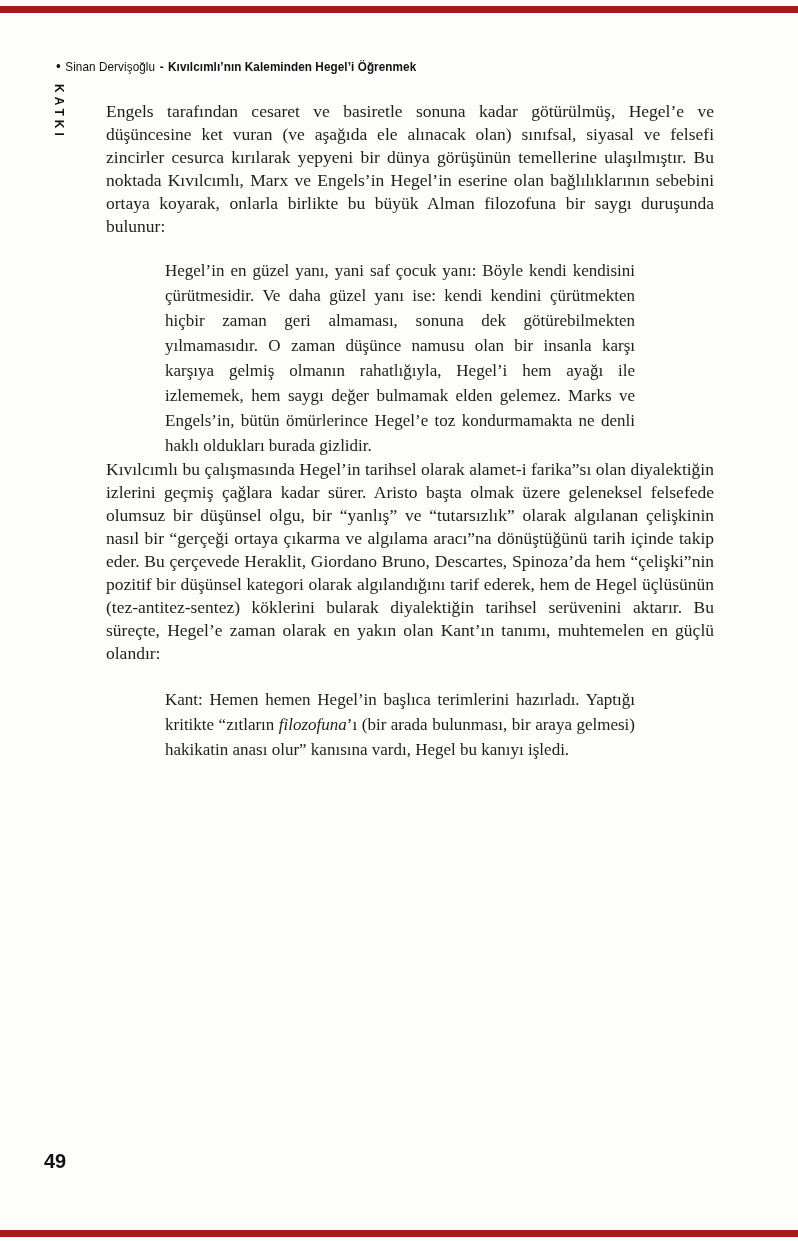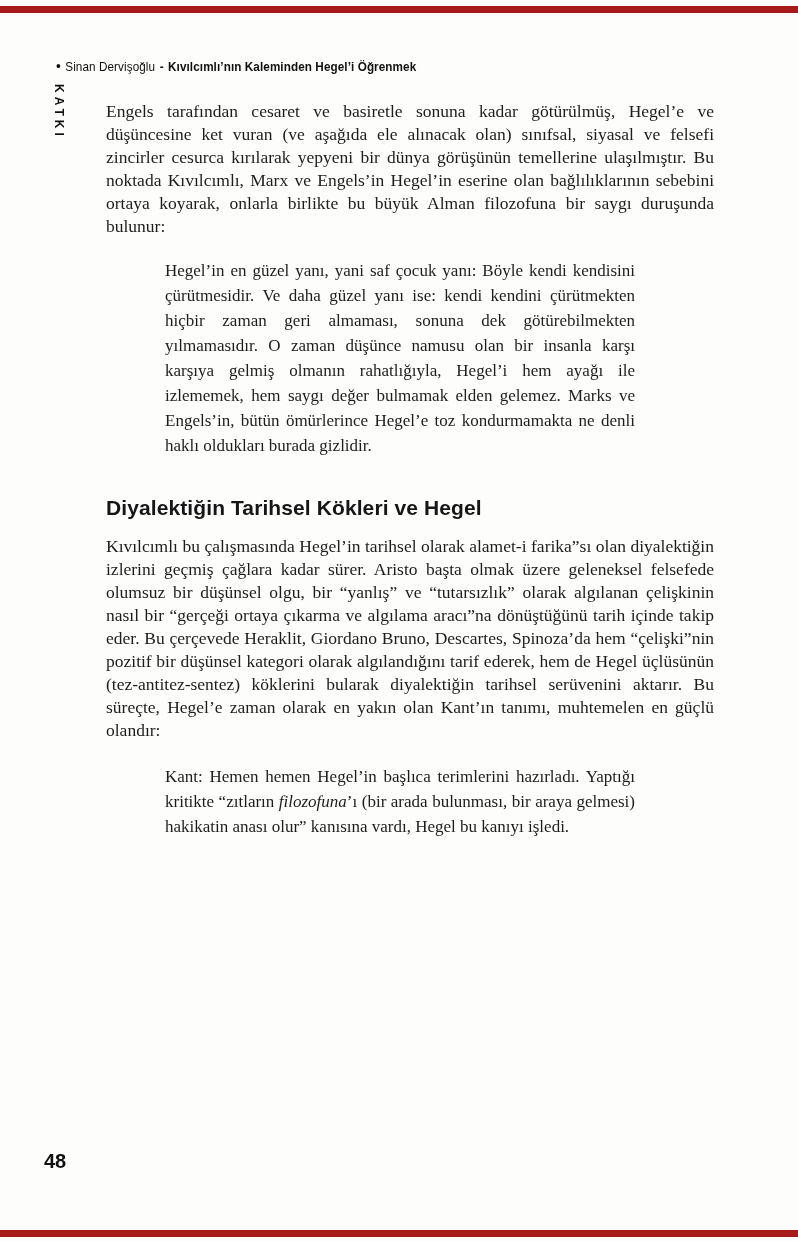--- a/index.html
+++ b/index.html
@@ -79,24 +79,23 @@
     <span class="htitle">Kıvılcımlı’nın Kaleminden Hegel’i Öğrenmek</span>
   </div>
 
   <div class="side-label">KATKI</div>
 
   <main class="content">
     <p class="body-p">Engels tarafından cesaret ve basiretle sonuna kadar götürülmüş, Hegel’e ve düşüncesine ket vuran (ve aşağıda ele alınacak olan) sınıfsal, siyasal ve felsefi zincirler cesurca kırılarak yepyeni bir dünya görüşünün temellerine ulaşılmıştır. Bu noktada Kıvılcımlı, Marx ve Engels’in Hegel’in eserine olan bağlılıklarının sebebini ortaya koyarak, onlarla birlikte bu büyük Alman filozofuna bir saygı duruşunda bulunur:</p>
 
     <blockquote class="quote">Hegel’in en güzel yanı, yani saf çocuk yanı: Böyle kendi kendisini çürütmesidir. Ve daha güzel yanı ise: kendi kendini çürütmekten hiçbir zaman geri almaması, sonuna dek götürebilmekten yılmamasıdır. O zaman düşünce namusu olan bir insanla karşı karşıya gelmiş olmanın rahatlığıyla, Hegel’i hem ayağı ile izlememek, hem saygı değer bulmamak elden gelemez. Marks ve Engels’in, bütün ömürlerince Hegel’e toz kondurmamakta ne denli haklı oldukları burada gizlidir.</blockquote>
 
-    <h2 class="section-heading">Diyalektiğin Tarihsel Kökleri ve Hegel</h2>
 
     <p class="body-p">Kıvılcımlı bu çalışmasında Hegel’in tarihsel olarak alamet-i farika”sı olan diyalektiğin izlerini geçmiş çağlara kadar sürer. Aristo başta olmak üzere geleneksel felsefede olumsuz bir düşünsel olgu, bir “yanlış” ve “tutarsızlık” olarak algılanan çelişkinin nasıl bir “gerçeği ortaya çıkarma ve algılama aracı”na dönüştüğünü tarih içinde takip eder. Bu çerçevede Heraklit, Giordano Bruno, Descartes, Spinoza’da hem “çelişki”nin pozitif bir düşünsel kategori olarak algılandığını tarif ederek, hem de Hegel üçlüsünün (tez-antitez-sentez) köklerini bularak diyalektiğin tarihsel serüvenini aktarır. Bu süreçte, Hegel’e zaman olarak en yakın olan Kant’ın tanımı, muhtemelen en güçlü olandır:</p>
 
     <blockquote class="quote" style="margin-top:22px"><span>Kant: Hemen hemen Hegel’in başlıca terimlerini hazırladı. Yaptığı kritikte “zıtların </span><em>filozofuna</em><span>’ı (bir arada bulunması, bir araya gelmesi) hakikatin anası olur” kanısına vardı, Hegel bu kanıyı işledi.</span></blockquote>
   </main>
 
-  <div class="page-number">48</div>
+  <div class="page-number">49</div>
 
   <div class="bar bottom" style="background-color: rgb(168, 25, 26);"></div>
 
 </div>
 
 </body></html>

